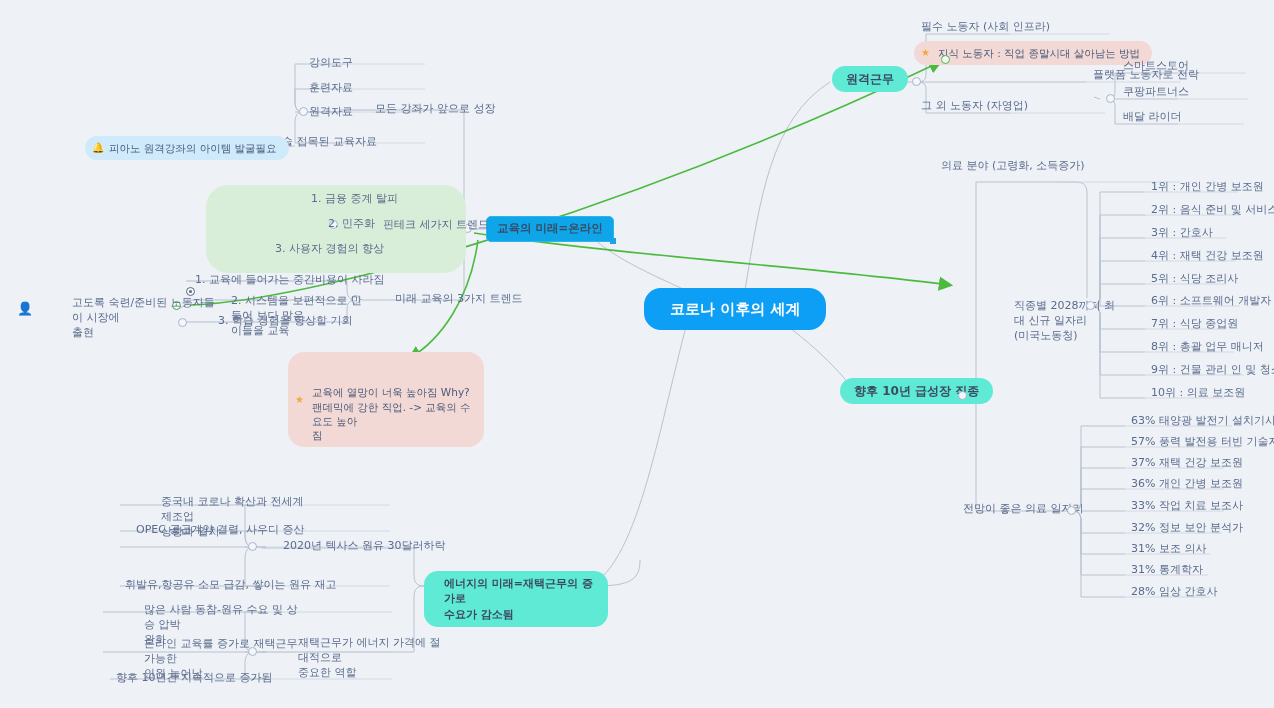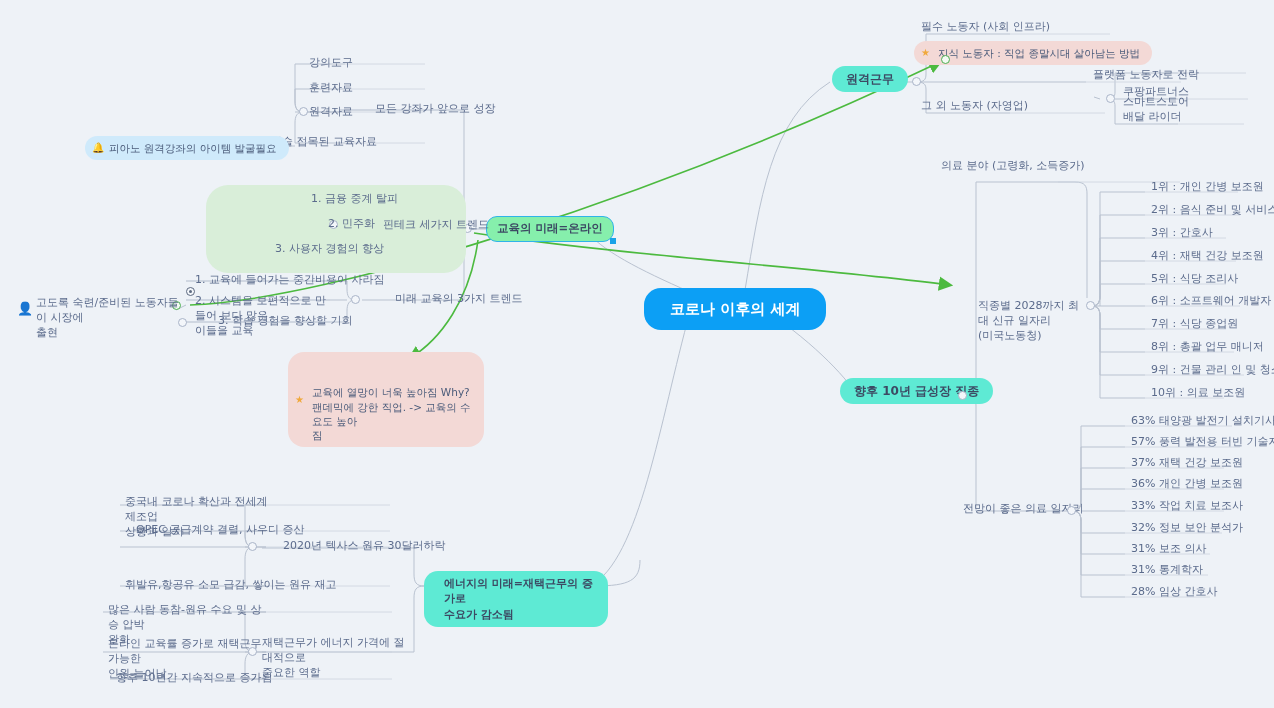--- a/index.html
+++ b/index.html
@@ -6,21 +6,21 @@
   body{
     width:1274px;height:708px;
     background:#eef2f7;
     font-family:"DejaVu Sans","Liberation Sans",sans-serif;
     overflow:hidden;position:relative;
   }
   #canvas{position:absolute;inset:0;}
   svg.links{position:absolute;left:0;top:0;width:1274px;height:708px;pointer-events:none;}
 
   .node{position:absolute;color:#5b6b8c;font-size:11px;line-height:1.35;white-space:nowrap;}
-  .node.wrap{white-space:normal;}
+  .node.wrap{white-space:normal;margin-left:36px;}
 
   
   .leaf{padding:1px 3px 2px 3px;}
 
   
   .pill{
     background:#5eead4;border-radius:14px;padding:5px 14px;
     color:#3c4a63;font-weight:bold;font-size:12px;
     box-shadow:0 0 0 0 rgba(0,0,0,0);
   }
@@ -28,21 +28,21 @@
 
   
   .root{
     background:#0c9ff5;color:#fff;border-radius:17px;
     padding:11px 26px;font-size:15px;font-weight:bold;
     white-space:nowrap;
   }
 
   
   .selected{
-    background:#86efac;border:1.5px solid #2fb4e9;border-radius:11px;
+    background:#0ea5e9;border:1.5px solid #2fb4e9;border-radius:5px;
     padding:4px 10px;color:#3c4a63;font-weight:bold;font-size:11.5px;
   }
   .selected::after{
     content:"";position:absolute;right:-3px;bottom:-3px;
     width:6px;height:6px;background:#1aa3e8;
   }
 
   
   .cloud{
     position:absolute;border-radius:16px;padding:5px 12px 5px 24px;
@@ -242,21 +242,21 @@
   <div class="cloud pink" style="left:914px;top:41px;">
     <span class="gicon">★</span>
     <span>지식 노동자 : 직업 종말시대 살아남는 방법</span>
   </div>
   <div class="bullet green" style="left:941px;top:55px;"></div>
 
   <div class="node leaf" style="left:918px;top:98px;">그 외 노동자 (자영업)</div>
   <div class="node leaf" style="left:1090px;top:67px;">플랫폼 노동자로 전락</div>
   <div class="bullet" style="left:1106px;top:94px;"></div>
 
-  <div class="node leaf" style="left:1120px;top:58px;margin-top:36px;">스마트스토어</div>
+  <div class="node leaf" style="left:1120px;top:58px;">스마트스토어</div>
   <div class="node leaf" style="left:1120px;top:84px;">쿠팡파트너스</div>
   <div class="node leaf" style="left:1120px;top:109px;">배달 라이더</div>
 
   <div class="node pill" style="left:840px;top:378px;">향후 10년 급성장 직종</div>
   <div class="bullet" style="left:958px;top:391px;"></div>
 
   <div class="node leaf" style="left:938px;top:158px;">의료 분야 (고령화, 소득증가)</div>
   <div class="node leaf wrap" style="left: 975px; top: 298px; width: 110px; white-space: pre-line;">직종별 2028까지 최대 신규 일자리
 (미국노동청)</div>
   <div class="bullet" style="left:1086px;top:301px;"></div>

